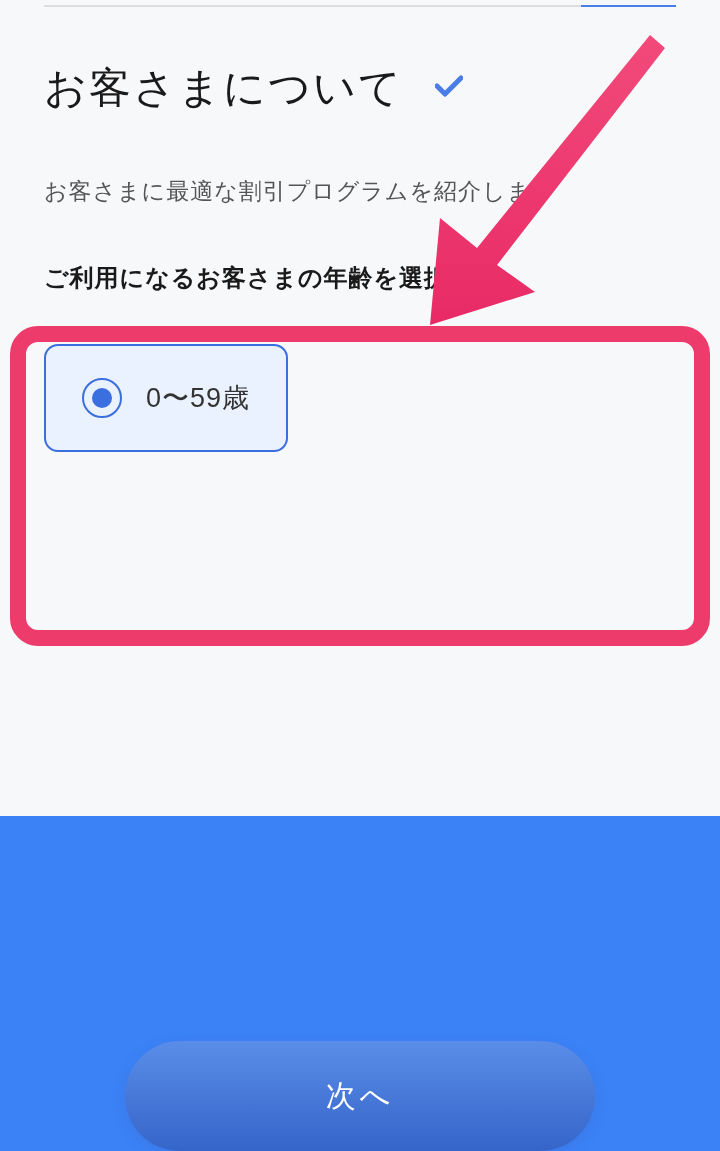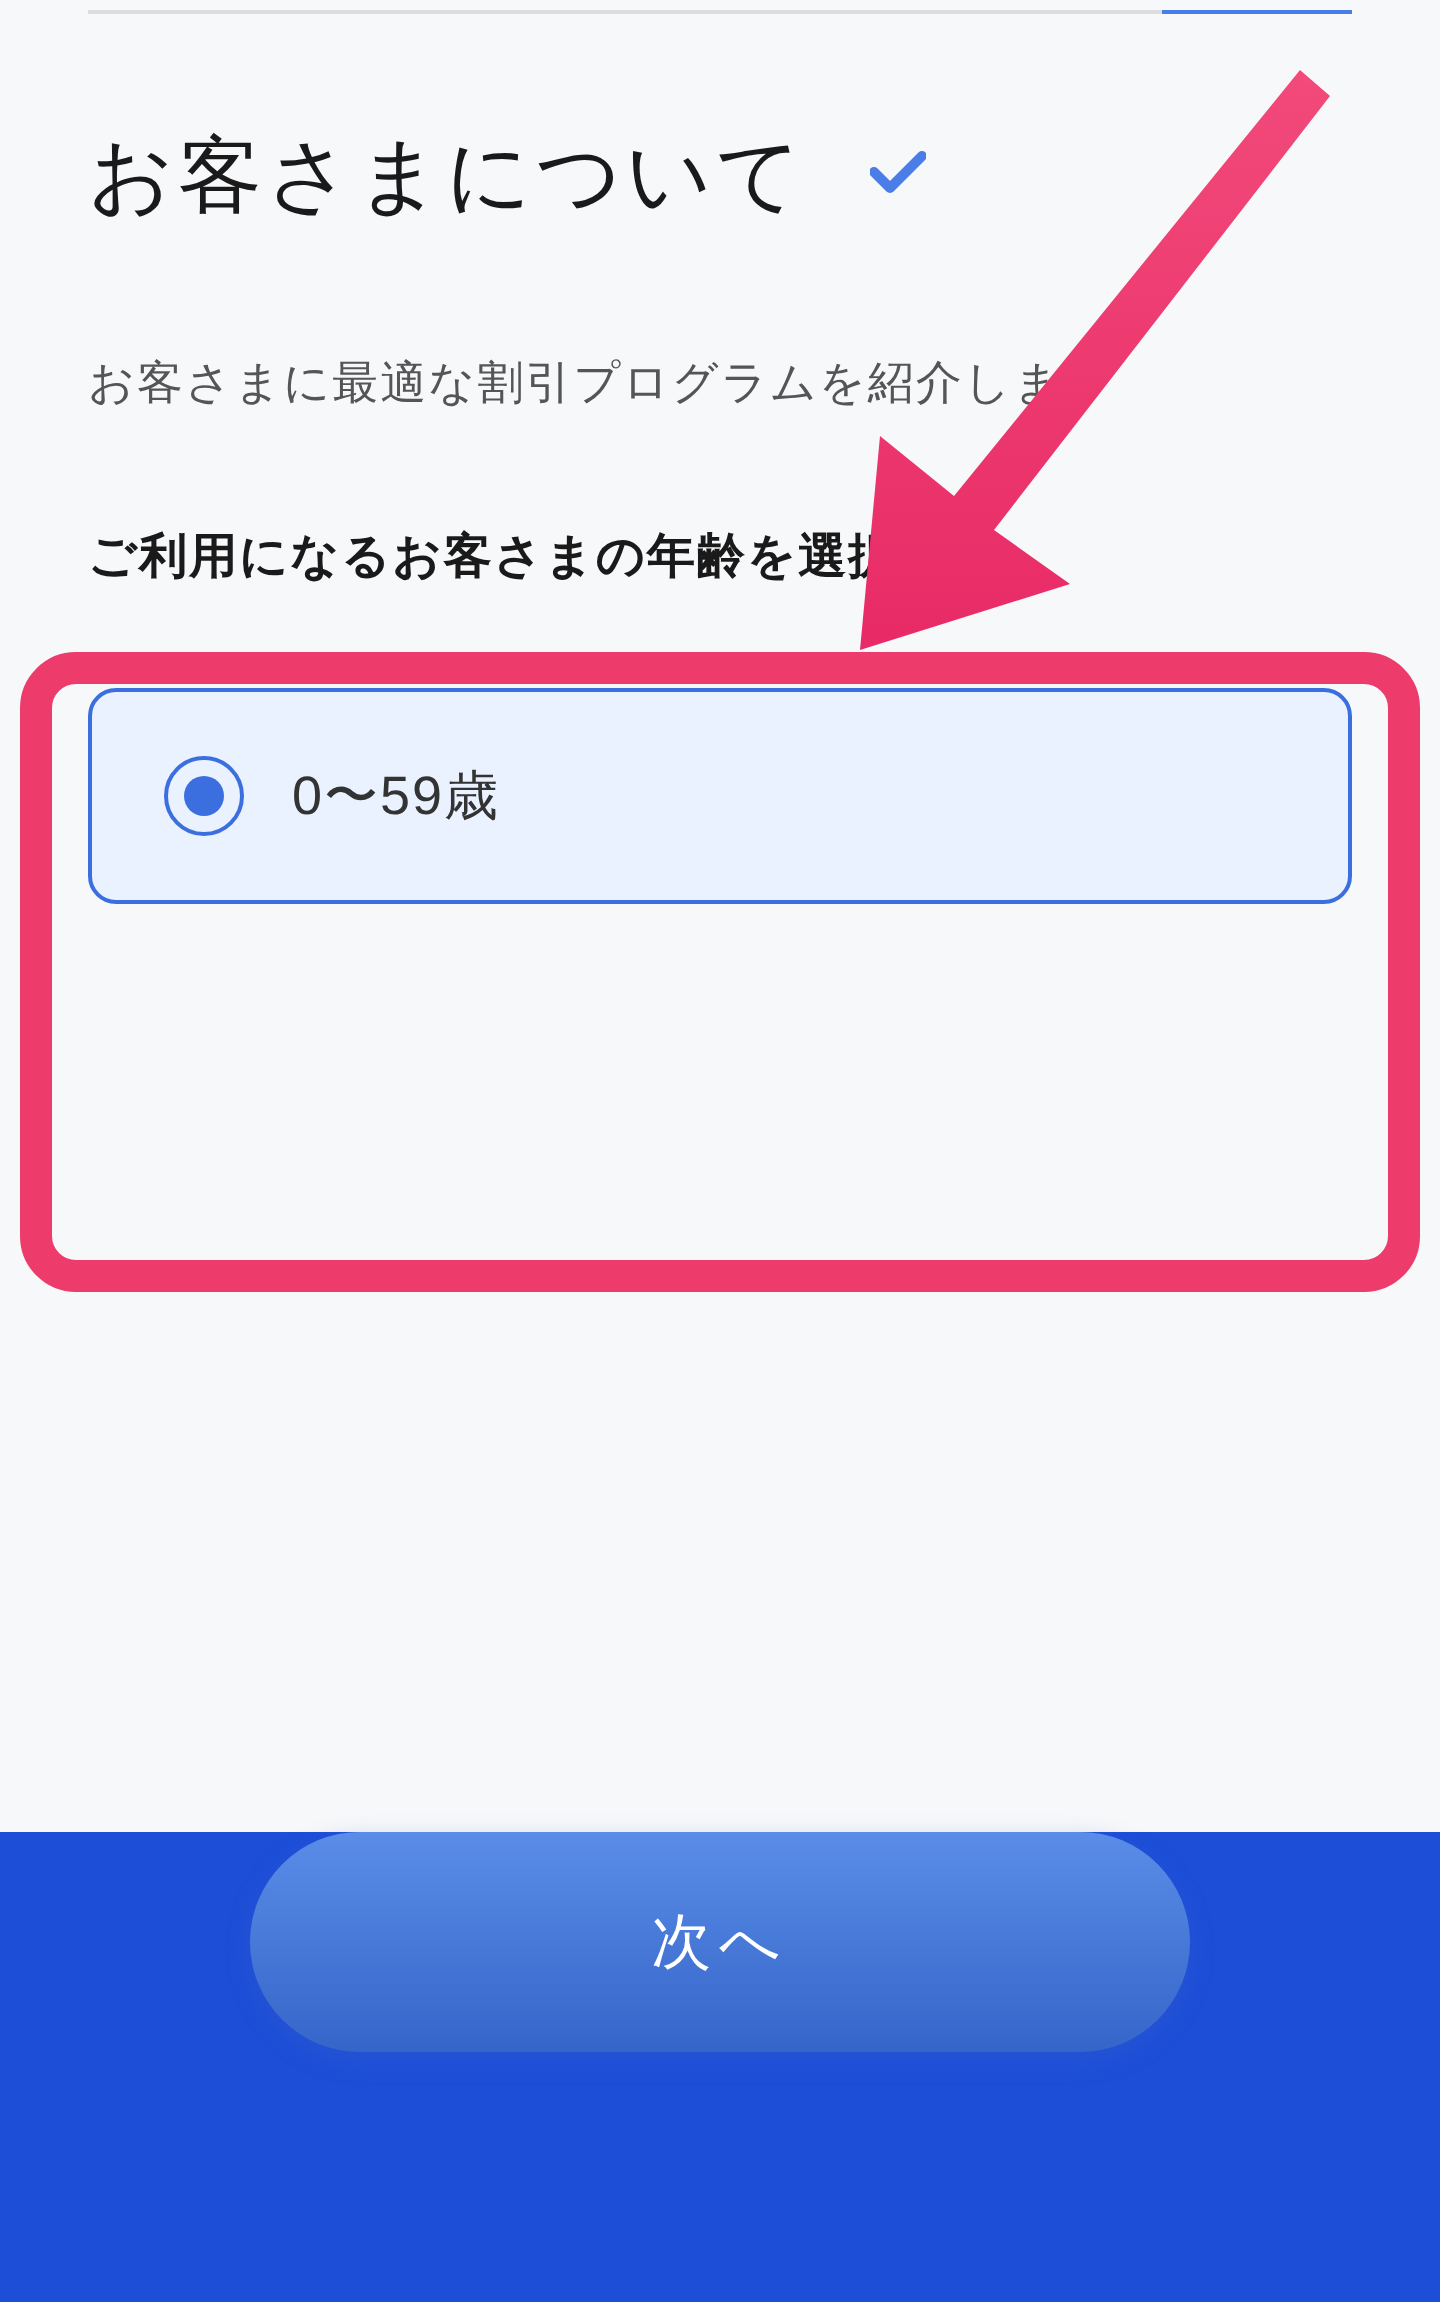--- a/index.html
+++ b/index.html
@@ -59,21 +59,20 @@
       right: 10px;
       top: 326px;
       height: 320px;
       border: 16px solid #ed3b6b;
       border-radius: 28px;
       pointer-events: none;
       z-index: 5;
     }
     .options {
       display: flex;
-      flex-direction: column;
       gap: 24px;
       padding-top: 18px;
     }
     .option {
       display: flex;
       align-items: center;
       gap: 24px;
       padding: 32px 36px;
       border-radius: 14px;
       cursor: pointer;
@@ -110,24 +109,24 @@
     .option-label {
       font-size: 27px;
       color: #333;
       letter-spacing: 1px;
     }
     .footer {
       position: absolute;
       bottom: 0;
       left: 0;
       right: 0;
-      height: 235px;
-      background: #1d4ed8;
+      height: 335px;
+      background: #3b82f6;
       display: flex;
-      align-items: flex-start;
+      align-items: flex-end;
       justify-content: center;
     }
     .next-btn {
       width: 470px;
       height: 110px;
       border-radius: 60px;
       border: none;
       background: linear-gradient(180deg, #5a8de8 0%, #3565c9 100%);
       color: #fff;
       font-size: 30px;

